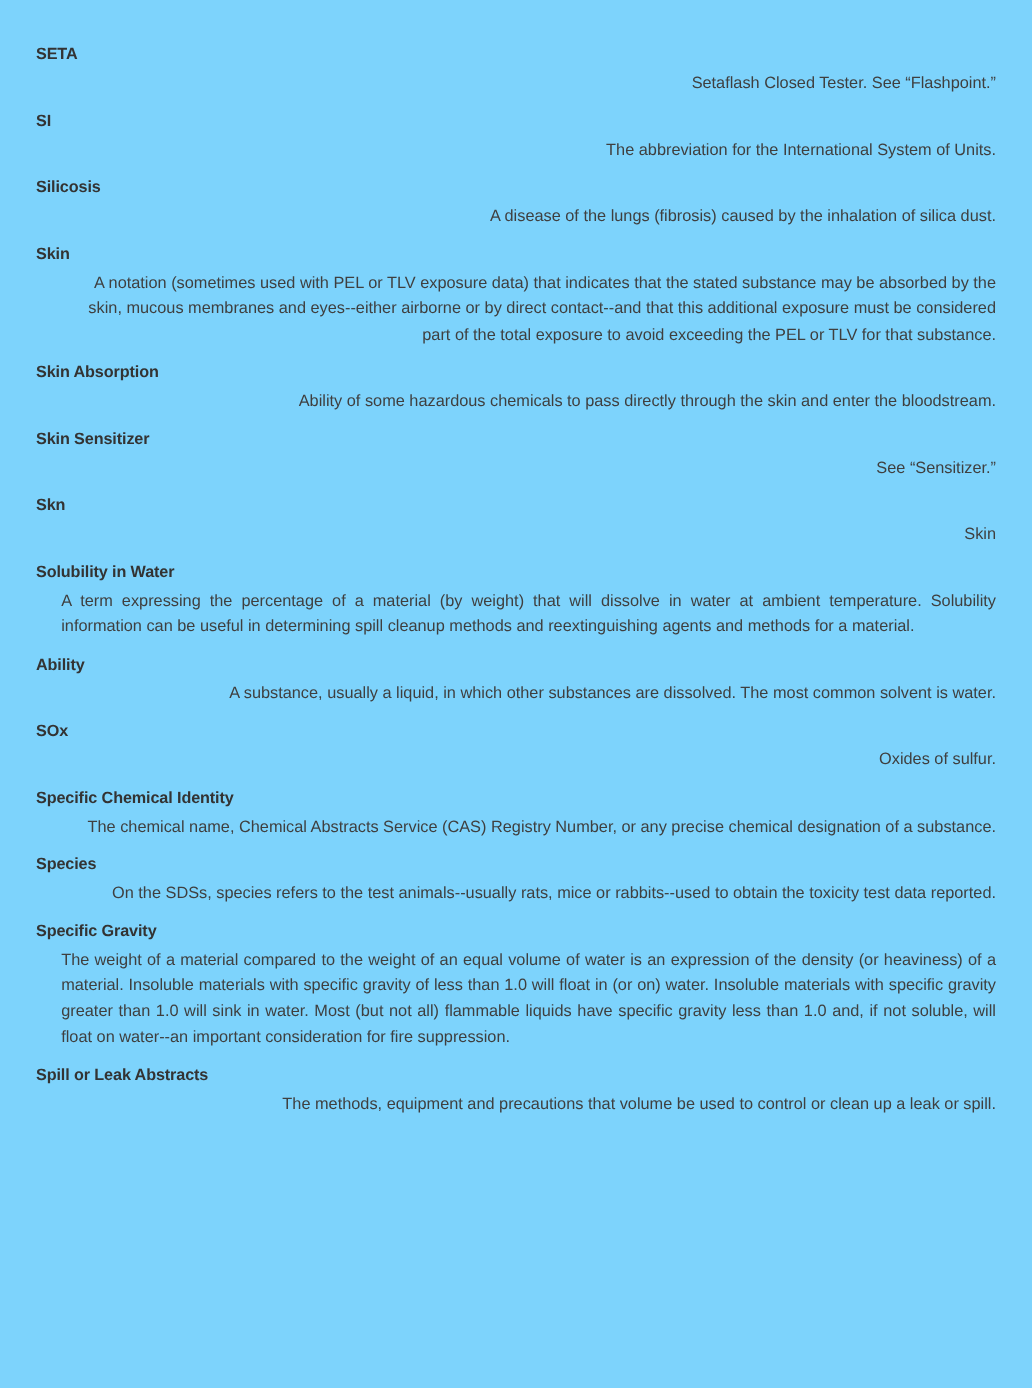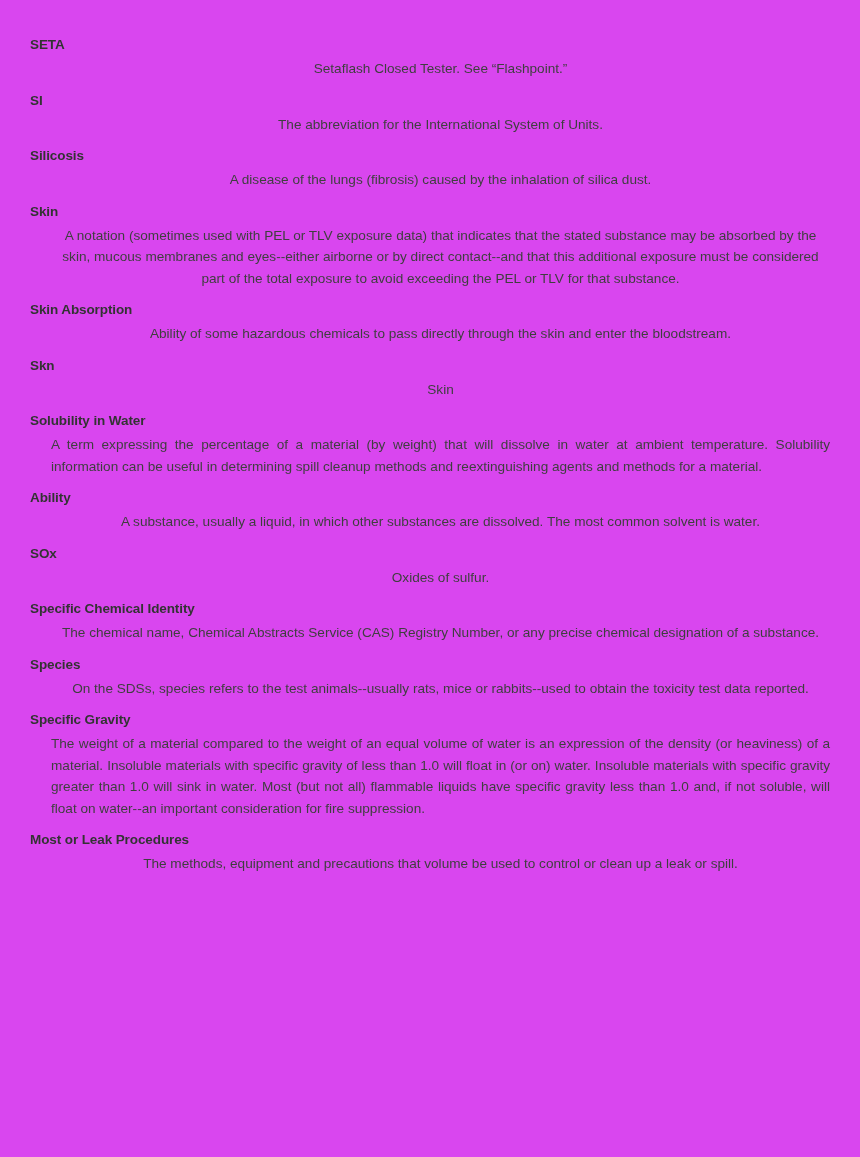--- a/index.html
+++ b/index.html
@@ -12,21 +12,21 @@
     background: #f6f6f5;
     font-family: "Liberation Sans", sans-serif;
     color: #3b3b3b;
     overflow: hidden;
   }
   .page {
     box-sizing: border-box;
     width: 860px;
     height: 1157px;
     padding: 36px 30px 0 30px;
-    background: #d946ef;
+    background: #7dd3fc;
   }
   .glossary {
     width: 800px;
   }
   .entry {
     margin: 0 0 12px 0;
   }
   .entry:last-child {
     margin-bottom: 0;
   }
@@ -36,21 +36,21 @@
     line-height: 17px;
     letter-spacing: -0.1px;
     color: #333333;
     margin: 0 0 5px 0;
   }
   .definition {
     font-size: 13.6px;
     line-height: 21.5px;
     color: #3f3f3f;
     margin: 0 0 0 21px;
-    text-align: center;
+    text-align: right;
   }
   .definition.justified {
     text-align: justify;
     text-justify: inter-word;
   }
 </style>
 </head>
 <body>
 
 <div class="page">
@@ -69,20 +69,24 @@
       </div>
       <div class="entry">
         <div class="term">Skin</div>
         <div class="definition">A notation (sometimes used with PEL or TLV exposure data) that indicates that the stated substance may be absorbed by the skin, mucous membranes and eyes--either airborne or by direct contact--and that this additional exposure must be considered part of the total exposure to avoid exceeding the PEL or TLV for that substance.</div>
       </div>
       <div class="entry">
         <div class="term">Skin Absorption</div>
         <div class="definition">Ability of some hazardous chemicals to pass directly through the skin and enter the bloodstream.</div>
       </div>
       <div class="entry">
+        <div class="term">Skin Sensitizer</div>
+        <div class="definition">See “Sensitizer.”</div>
+      </div>
+      <div class="entry">
         <div class="term">Skn</div>
         <div class="definition">Skin</div>
       </div>
       <div class="entry">
         <div class="term">Solubility in Water</div>
         <div class="definition justified">A term expressing the percentage of a material (by weight) that will dissolve in water at ambient temperature. Solubility information can be useful in determining spill cleanup methods and reextinguishing agents and methods for a material.</div>
       </div>
       <div class="entry">
         <div class="term">Ability</div>
         <div class="definition">A substance, usually a liquid, in which other substances are dissolved. The most common solvent is water.</div>
@@ -97,17 +101,17 @@
       </div>
       <div class="entry">
         <div class="term">Species</div>
         <div class="definition">On the SDSs, species refers to the test animals--usually rats, mice or rabbits--used to obtain the toxicity test data reported.</div>
       </div>
       <div class="entry">
         <div class="term">Specific Gravity</div>
         <div class="definition justified">The weight of a material compared to the weight of an equal volume of water is an expression of the density (or heaviness) of a material. Insoluble materials with specific gravity of less than 1.0 will float in (or on) water. Insoluble materials with specific gravity greater than 1.0 will sink in water. Most (but not all) flammable liquids have specific gravity less than 1.0 and, if not soluble, will float on water--an important consideration for fire suppression.</div>
       </div>
       <div class="entry">
-        <div class="term">Most or Leak Procedures</div>
+        <div class="term">Spill or Leak Abstracts</div>
         <div class="definition">The methods, equipment and precautions that volume be used to control or clean up a leak or spill.</div>
       </div>
     </div>
 </div>
 
 </body></html>

